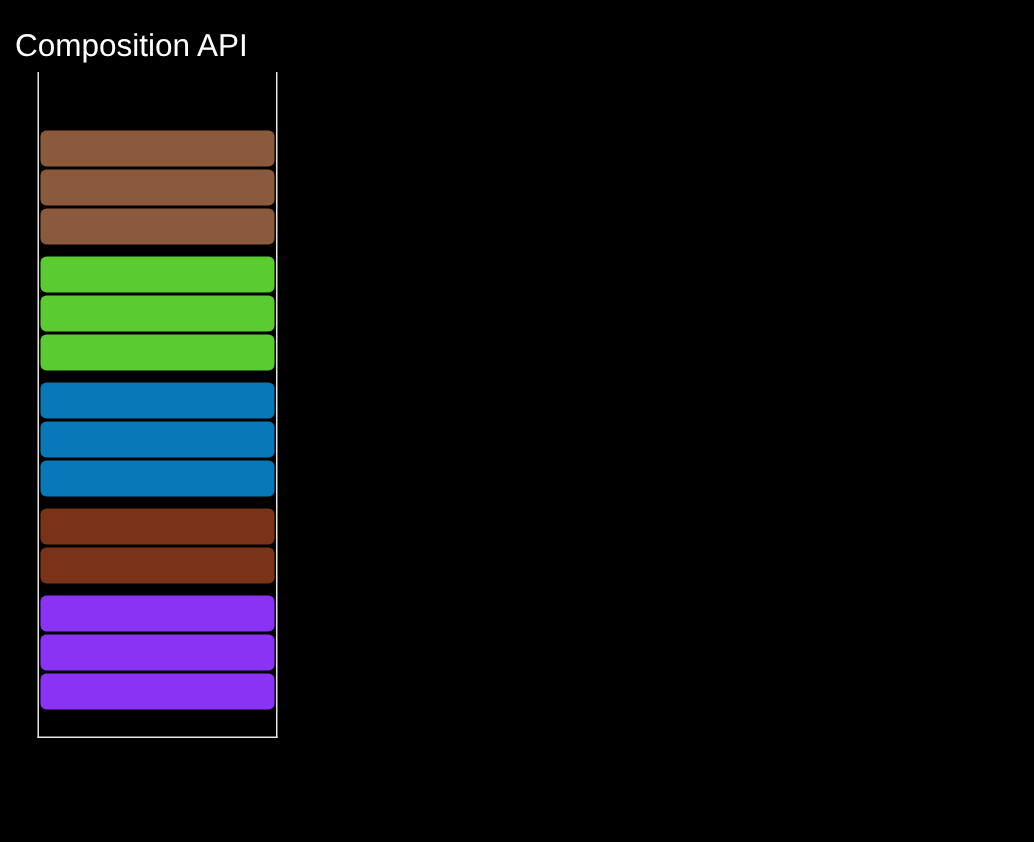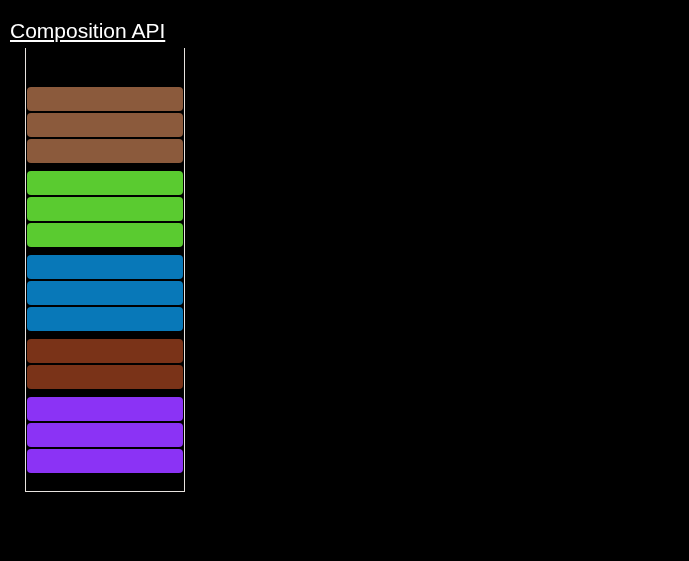--- a/index.html
+++ b/index.html
@@ -21,21 +21,20 @@
     position: absolute;
     left: 10px;
     top: 18px;
     color: #ffffff;
     font-family: "Liberation Sans", sans-serif;
     font-size: 21px;
     line-height: 26px;
     font-weight: 400;
     letter-spacing: 0px;
     white-space: nowrap;
-    text-decoration: underline;
   }
 
   
   #bar-container {
     position: absolute;
     left: 25px;
     top: 48px;
     width: 160px;
     height: 444px;
     box-sizing: border-box;

